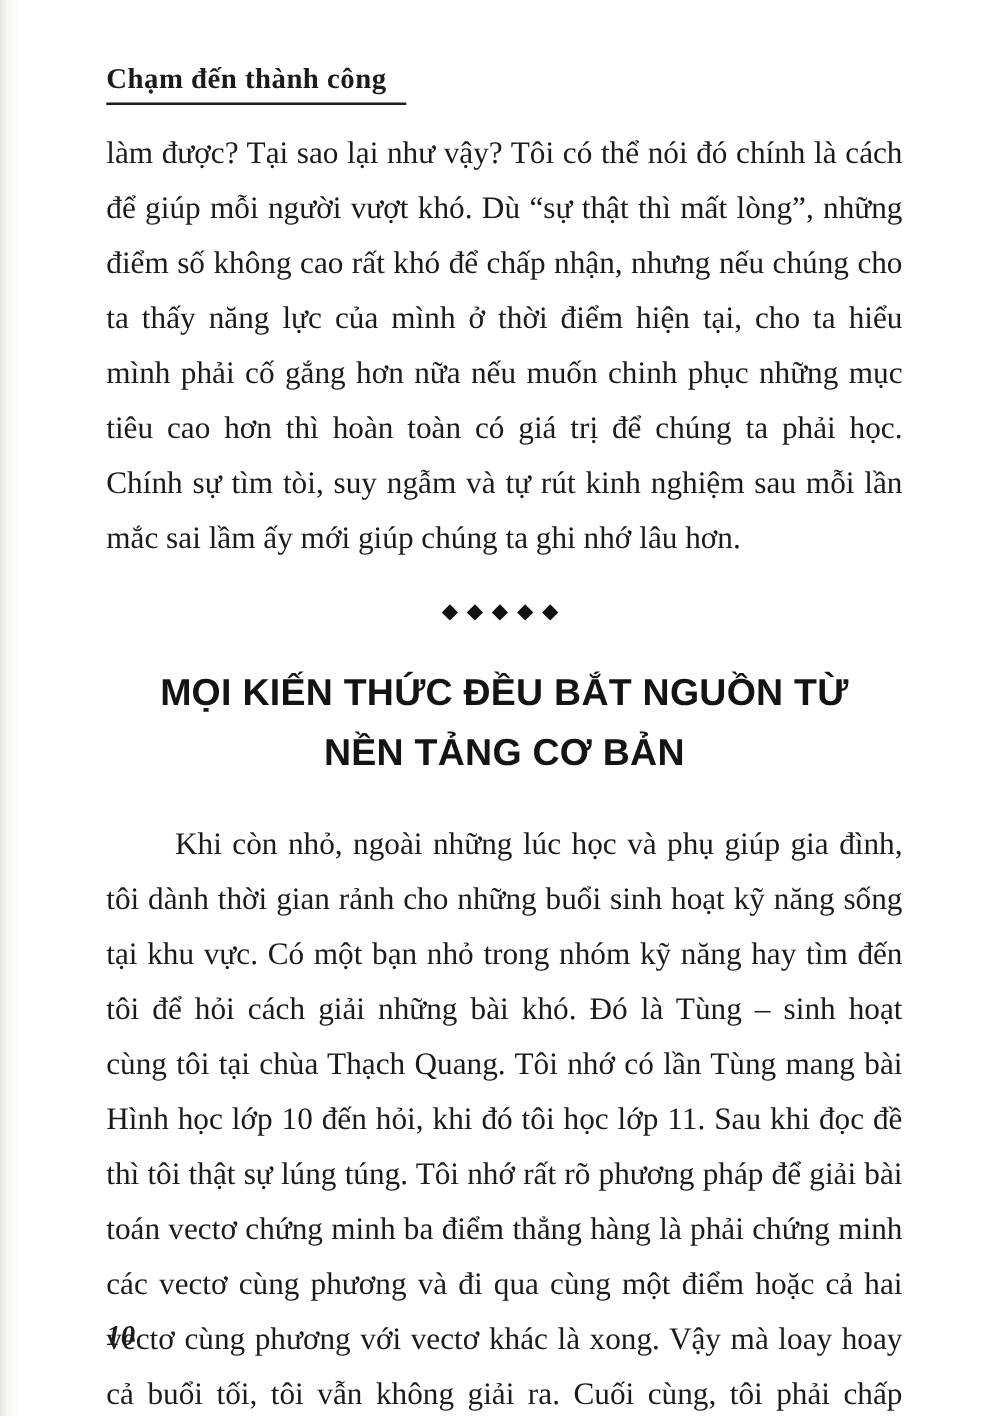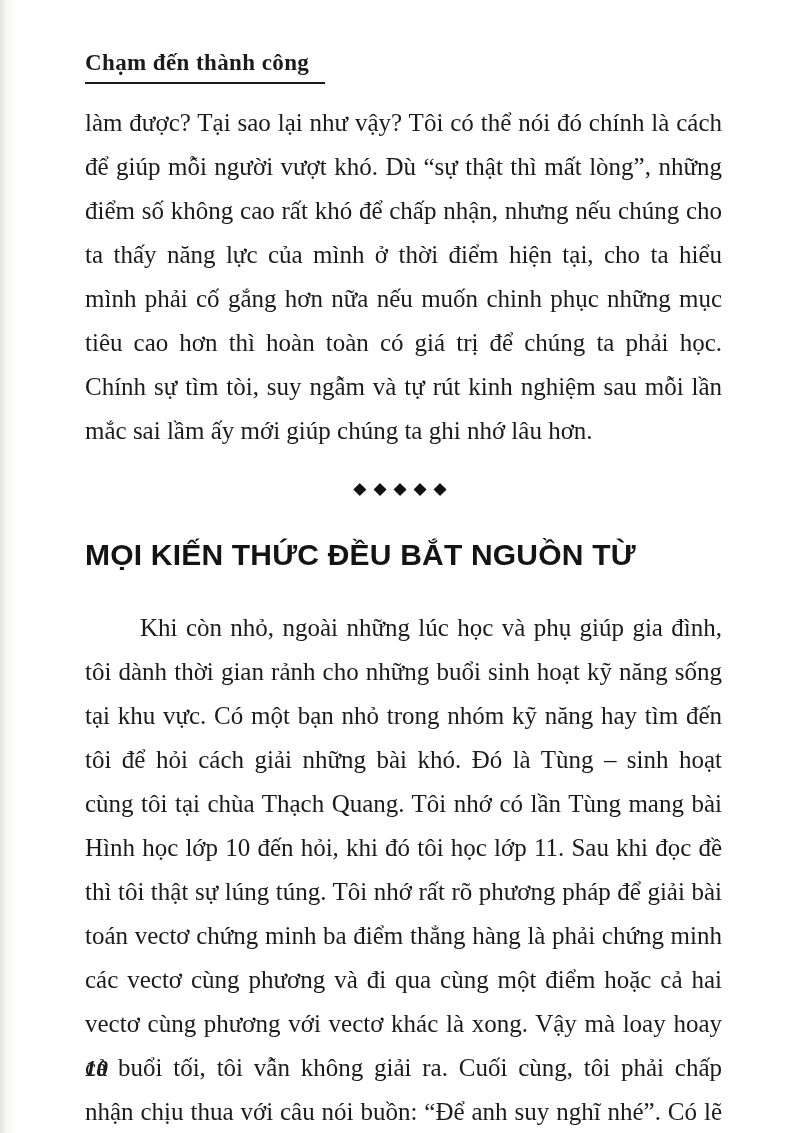--- a/index.html
+++ b/index.html
@@ -64,21 +64,21 @@
     text-align: center;
     font-size: 17px;
     letter-spacing: 7px;
     color: #111;
     line-height: 24px;
   }
 
   
   .section-heading {
     margin: 30px 0 27px 0;
-    text-align: left;
+    text-align: center;
     font-family: "Liberation Sans", sans-serif;
     font-weight: 700;
     font-size: 30px;
     line-height: 48px;
     color: #141414;
     letter-spacing: 0.2px;
   }
   .section-heading span {
     display: block;
   }
@@ -106,20 +106,21 @@
     <span class="running-header">Chạm đến thành công</span>
   </div>
 
   <div class="text-block">
     <p class="body-text">làm được? Tại sao lại như vậy? Tôi có thể nói đó chính là cách để giúp mỗi người vượt khó. Dù “sự thật thì mất lòng”, những điểm số không cao rất khó để chấp nhận, nhưng nếu chúng cho ta thấy năng lực của mình ở thời điểm hiện tại, cho ta hiểu mình phải cố gắng hơn nữa nếu muốn chinh phục những mục tiêu cao hơn thì hoàn toàn có giá trị để chúng ta phải học. Chính sự tìm tòi, suy ngẫm và tự rút kinh nghiệm sau mỗi lần mắc sai lầm ấy mới giúp chúng ta ghi nhớ lâu hơn.</p>
 
     <div class="divider">◆◆◆◆◆</div>
 
     <h1 class="section-heading">
       <span>MỌI KIẾN THỨC ĐỀU BẮT NGUỒN TỪ</span>
+      <span>NỀN TẢNG CƠ BẢN</span>
     </h1>
 
     <p class="body-text indented">Khi còn nhỏ, ngoài những lúc học và phụ giúp gia đình, tôi dành thời gian rảnh cho những buổi sinh hoạt kỹ năng sống tại khu vực. Có một bạn nhỏ trong nhóm kỹ năng hay tìm đến tôi để hỏi cách giải những bài khó. Đó là Tùng – sinh hoạt cùng tôi tại chùa Thạch Quang. Tôi nhớ có lần Tùng mang bài Hình học lớp 10 đến hỏi, khi đó tôi học lớp 11. Sau khi đọc đề thì tôi thật sự lúng túng. Tôi nhớ rất rõ phương pháp để giải bài toán vectơ chứng minh ba điểm thẳng hàng là phải chứng minh các vectơ cùng phương và đi qua cùng một điểm hoặc cả hai vectơ cùng phương với vectơ khác là xong. Vậy mà loay hoay cả buổi tối, tôi vẫn không giải ra. Cuối cùng, tôi phải chấp nhận chịu thua với câu nói buồn: “Để anh suy nghĩ nhé”. Có lẽ hôm ấy, Tùng đã cảm thấy thật sự thất vọng về đàn anh của mình vì chỉ có một bài đơn giản thôi mà người học giỏi như tôi không giải</p>
   </div>
 
   <div class="page-footer">
     <span class="page-number">10</span>
   </div>
 
 </div>

